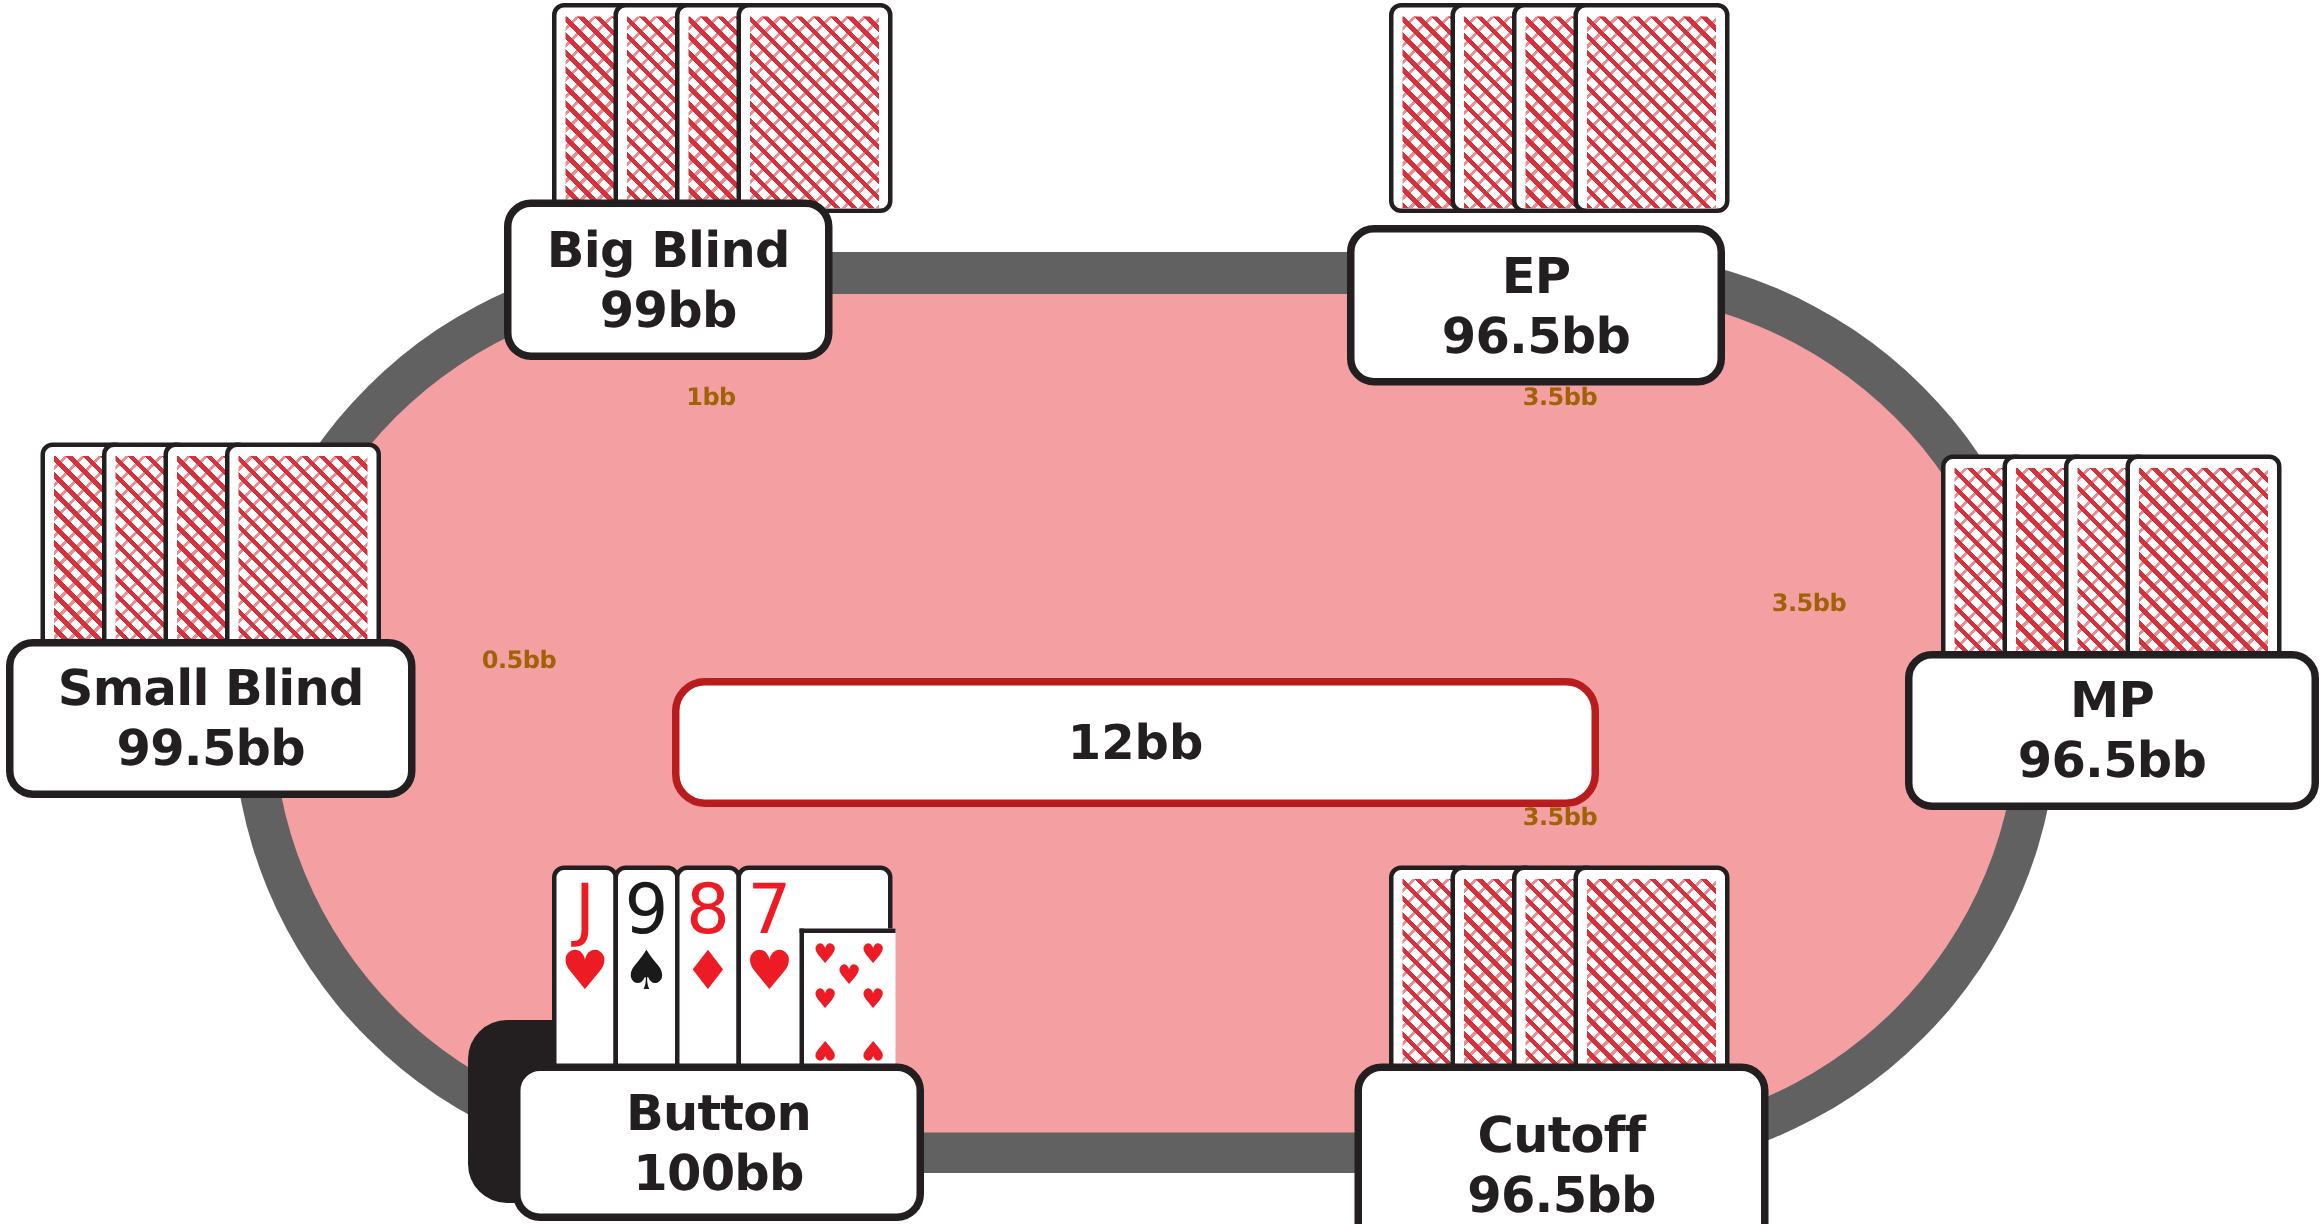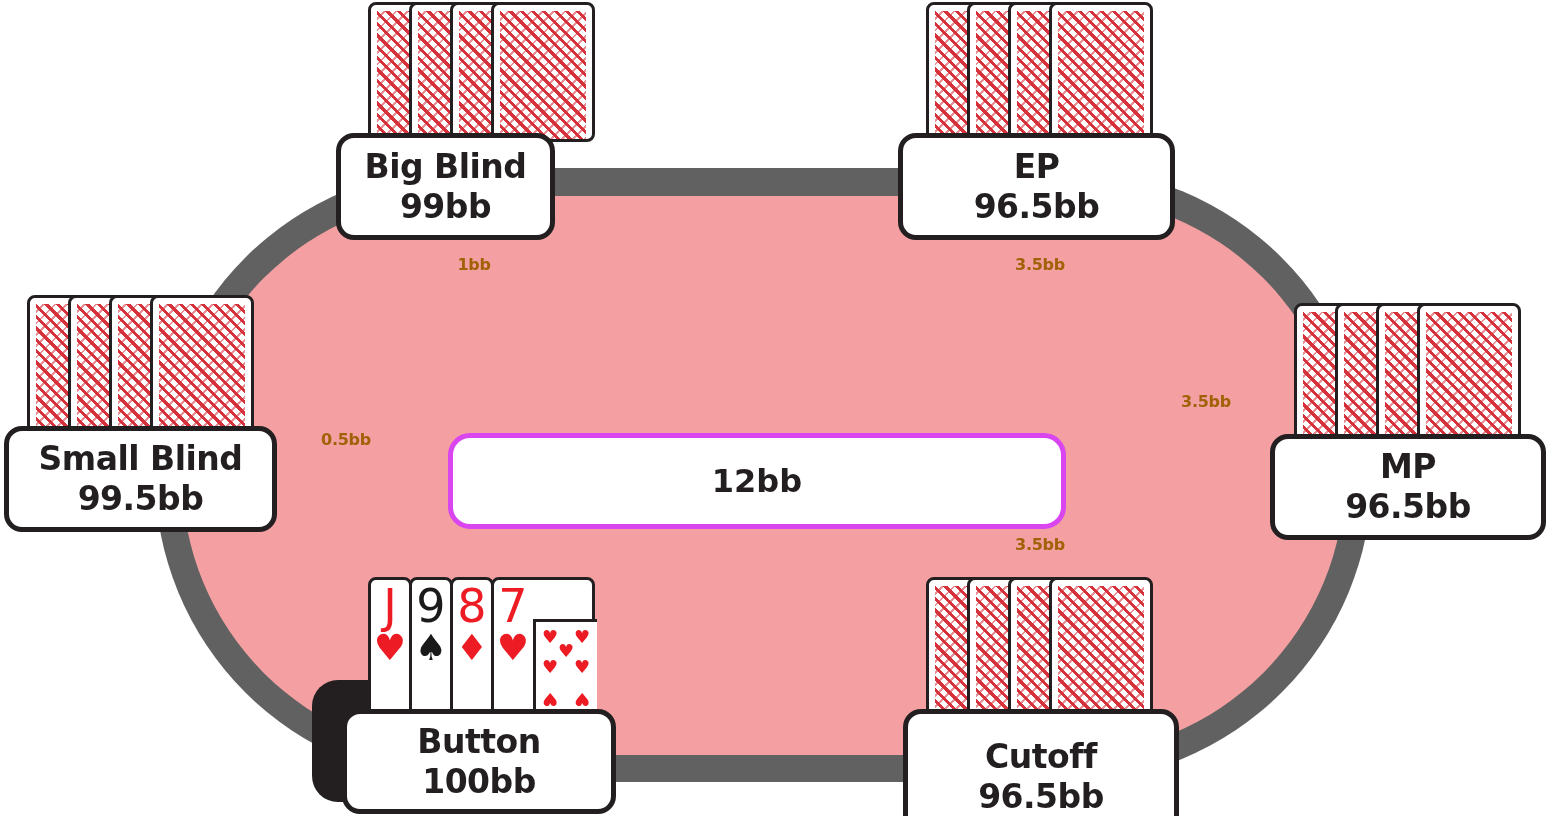--- a/index.html
+++ b/index.html
@@ -12,22 +12,22 @@
     display: flex; flex-direction: column; align-items: center; justify-content: center;
     color: #231f20; font-weight: bold; font-size: 33px; line-height: 40px;
     letter-spacing: -0.5px;
   }
   .bet {
     position: absolute; color: #a16207; font-weight: bold; font-size: 16px;
     transform: translateX(-50%);
     letter-spacing: -0.3px;
   }
   .pot {
-    position: absolute; box-sizing: border-box; left: 448px; top: 433px; width: 618px; height: 96px;
-    background: #fff; border: 5px solid #d946ef; border-radius: 22px;
+    position: absolute; box-sizing: border-box; left: 448px; top: 452px; width: 618px; height: 86px;
+    background: #fff; border: 5px solid #b91c1c; border-radius: 22px;
     display: flex; align-items: center; justify-content: center;
     color: #231f20; font-weight: bold; font-size: 32px;
   }
   .hand { position: absolute; }
   .card {
     position: absolute; box-sizing: border-box; background: #fff;
     border: 3px solid #231f20; border-radius: 8px; overflow: hidden;
   }
   .card .back {
     position: absolute; left: 6px; right: 6px; top: 6px; bottom: 0;
@@ -93,21 +93,21 @@
   <div class="card" style="left:41px;top:0;width:58px;height:140px;">
       <div class="back"></div>
     </div>
   <div class="card" style="left:82px;top:0;width:58px;height:140px;">
       <div class="back"></div>
     </div>
   <div class="card" style="left:123px;top:0;width:104px;height:140px;">
       <div class="back"></div>
     </div>
 </div>
-<div class="seat-box" style="left:898px;top:133px;width:277px;height:107px;text-align:right;">
+<div class="seat-box" style="left:898px;top:150px;width:252px;height:107px;text-align:right;">
   <span>EP</span>
   <span>96.5bb</span>
 </div>
 <div class="bet" style="left:1040px;top:255px;">3.5bb</div>
 
 <div class="hand" style="left:27px;top:295px;">
   <div class="card" style="left:0;top:0;width:58px;height:140px;">
       <div class="back"></div>
     </div>
   <div class="card" style="left:41px;top:0;width:58px;height:140px;">

